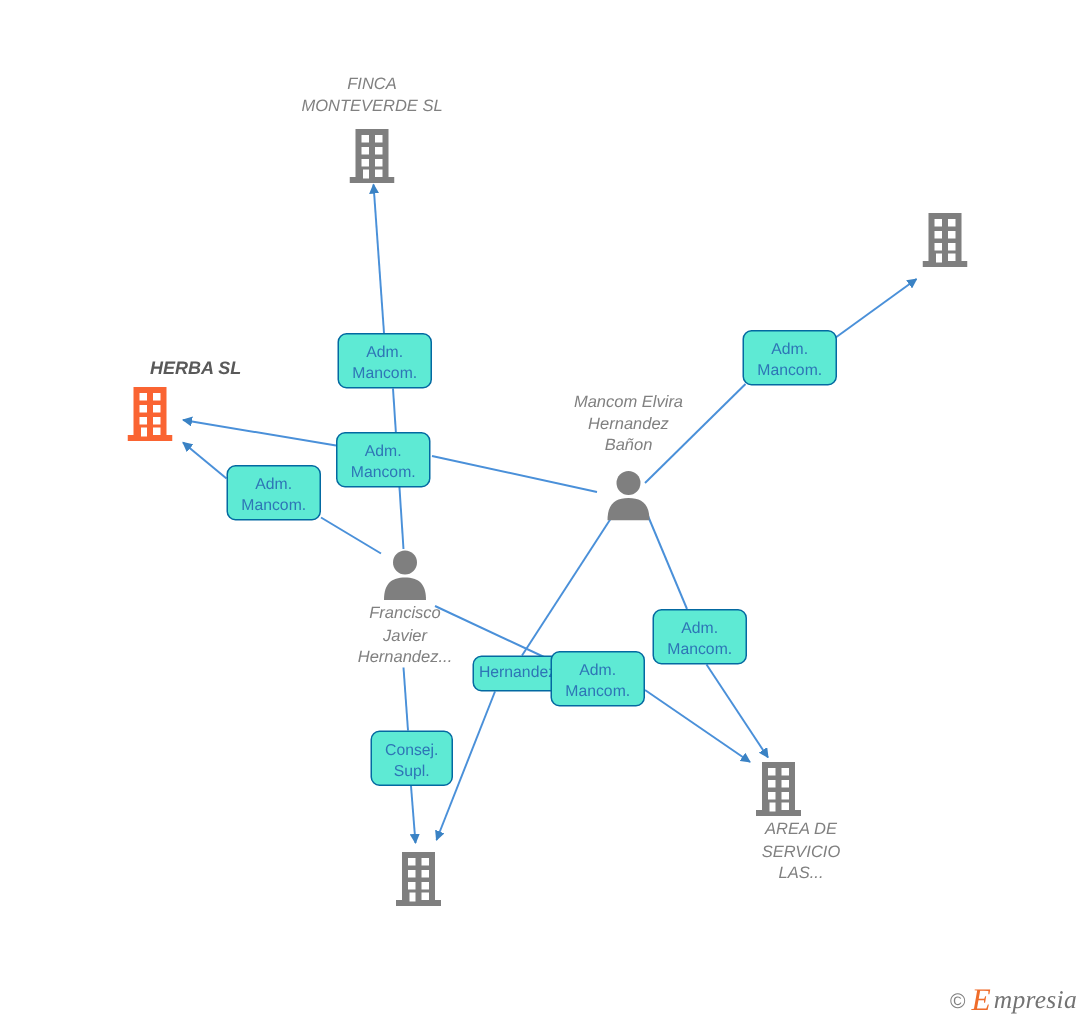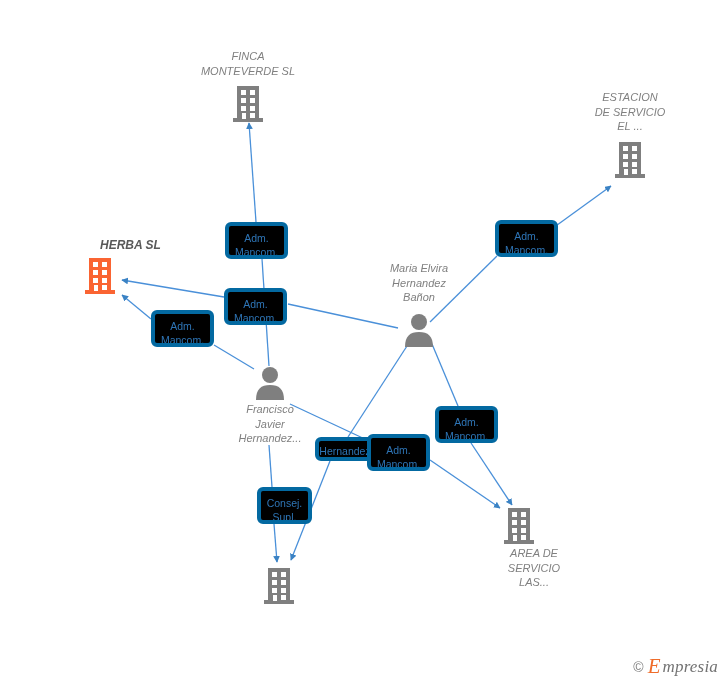--- a/index.html
+++ b/index.html
@@ -48,23 +48,23 @@
     text-align: left;
   }
   
   .node-icon {
     position: absolute;
   }
   
   .edge-label {
     position: absolute;
     box-sizing: border-box;
-    border: 4px solid #0369a1;
+    border: 1px solid #0369a1;
     border-radius: 6px;
-    background: #000000;
+    background: #5eead4;
     color: #2e75b6;
     font-size: 10.5px;
     line-height: 14px;
     font-family: "Liberation Sans", sans-serif;
     text-align: center;
     padding-top: 5px;
     overflow: hidden;
     white-space: pre-line;
     box-shadow: 0 0 0 0 transparent;
   }
@@ -180,31 +180,28 @@
       <rect x="8" y="6" width="5" height="5" fill="#ffffff"></rect>
       <rect x="17" y="6" width="5" height="5" fill="#ffffff"></rect>
       <rect x="8" y="14" width="5" height="5" fill="#ffffff"></rect>
       <rect x="17" y="14" width="5" height="5" fill="#ffffff"></rect>
       <rect x="8" y="22" width="5" height="5" fill="#ffffff"></rect>
       <rect x="17" y="22" width="5" height="5" fill="#ffffff"></rect>
       <rect x="9" y="29" width="4" height="6" fill="#ffffff"></rect>
       <rect x="17" y="29" width="5" height="5" fill="#ffffff"></rect>
     </svg>
   </div>
-  <div class="node-label" style="left:570px; top:90px; width:120px;">ESTACION
-DE SERVICIO
-EL ...</div>
 
   <div class="node-icon" style="left:403px; top:313px; width:32px; height:34px;">
     <svg width="32" height="34" viewBox="0 0 32 34">
       <circle cx="16" cy="9" r="8" fill="#7f7f7f"></circle>
       <path d="M2,34 C2,23 7,19 16,19 C25,19 30,23 30,34 Z" fill="#7f7f7f"></path>
     </svg>
   </div>
-  <div class="node-label" style="left:360px; top:261px; width:118px;">Maria Elvira
+  <div class="node-label" style="left:360px; top:261px; width:118px;">Mancom Elvira
 Hernandez
 Bañon</div>
 
   <div class="node-icon" style="left:254px; top:366px; width:32px; height:34px;">
     <svg width="32" height="34" viewBox="0 0 32 34">
       <circle cx="16" cy="9" r="8" fill="#7f7f7f"></circle>
       <path d="M2,34 C2,23 7,19 16,19 C25,19 30,23 30,34 Z" fill="#7f7f7f"></path>
     </svg>
   </div>
   <div class="node-label" style="left:210px; top:402px; width:120px;text-align:center;">Francisco
@@ -257,21 +254,21 @@
 Mancom.</div>
 
   <div class="edge-label" style="left:435px; top:406px; width:63px; height:37px;">Adm.
 Mancom.</div>
 
   <div class="edge-label" style="left:315px; top:437px; width:60px; height:24px; padding-top:3px;">Hernandez</div>
 
   <div class="edge-label" style="left:367px; top:434px; width:63px; height:37px;">Adm.
 Mancom.</div>
 
-  <div class="edge-label" style="left:247px; top:487px; width:55px; height:37px;margin-left:10px;">Consej.
+  <div class="edge-label" style="left:247px; top:487px; width:55px; height:37px;">Consej.
 Supl.</div>
 
   <div id="watermark">
     <span class="copy-mark">©</span>
     <span class="brand-e">E</span>
     <span class="brand-rest">mpresia</span>
   </div>
 
 </div>
 

